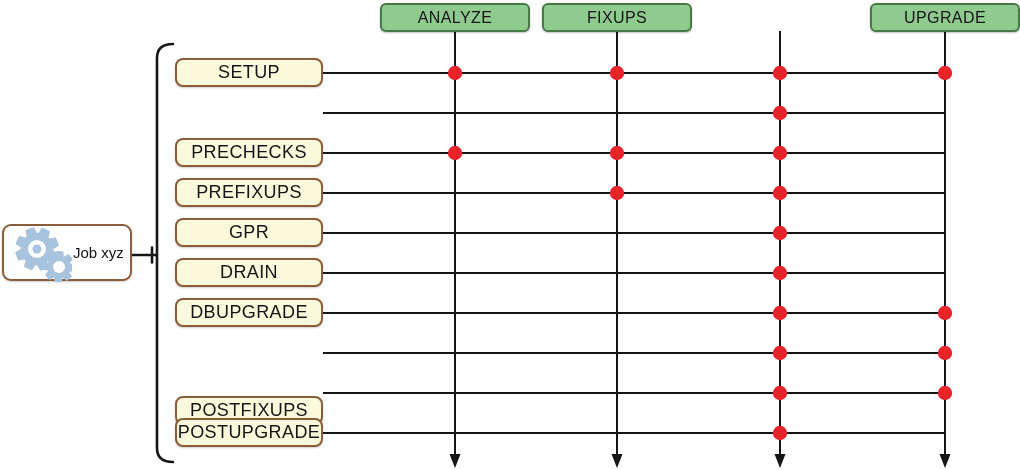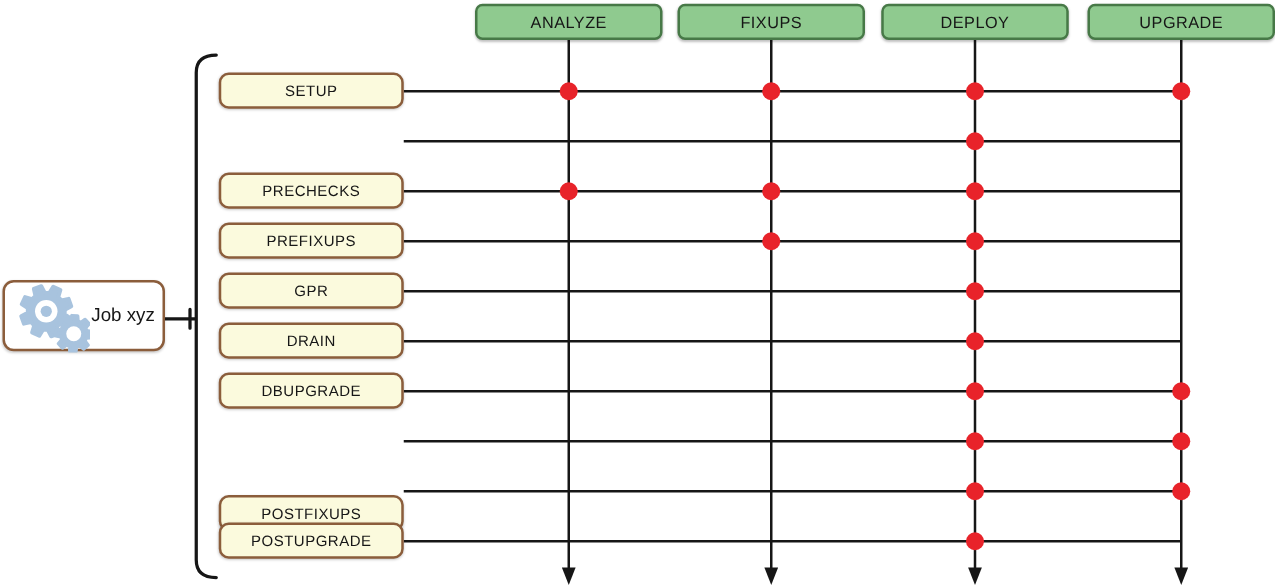--- a/index.html
+++ b/index.html
@@ -5,28 +5,28 @@
   html,body{margin:0;padding:0;background:#fff;}
   .stage{
     position:relative;width:1020px;height:470px;overflow:hidden;background:#fff;
     font-family:"Liberation Sans","DejaVu Sans",sans-serif;color:#161616;
   }
   #wires{position:absolute;left:0;top:0;}
   .cmd{
     position:absolute;top:3px;width:150px;height:29px;box-sizing:border-box;
     background:var(--command-fill,#8fca8f);border:2px solid var(--command-border,#477947);
     border-radius:6px;display:flex;align-items:center;justify-content:center;
-    font-size:13px;letter-spacing:.4px;box-shadow:0 1px 2px rgba(0,0,0,.25);
+    font-size:16px;letter-spacing:.4px;box-shadow:0 1px 2px rgba(0,0,0,.25);
   }
   .c0{left:380px}.c1{left:542px}.c2{left:705px}.c3{left:870px}
   .phase{
     position:absolute;left:175px;width:148px;height:29px;box-sizing:border-box;
     background:var(--phase-fill,#fbfadd);border:2px solid var(--phase-border,#8b5d3b);
     border-radius:8px;display:flex;align-items:center;justify-content:center;
-    font-size:12px;letter-spacing:.4px;box-shadow:0 1px 2px rgba(0,0,0,.2);
+    font-size:18px;letter-spacing:.4px;box-shadow:0 1px 2px rgba(0,0,0,.2);
   }
   .r0{top:58px}.r1{top:98px}.r2{top:138px}.r3{top:178px}.r4{top:218px}
   .r5{top:258px}.r6{top:298px}.r7{top:338px}.r8{top:396px}.r9{top:418px}
   .job{
     position:absolute;left:2px;top:224px;width:130px;height:57px;box-sizing:border-box;
     background:#fff;border:2px solid var(--job-border,#8b5d3b);border-radius:9px;
     display:flex;align-items:center;box-shadow:0 1px 2px rgba(0,0,0,.2);
   }
   .gears{flex:0 0 auto;width:66px;height:59px;margin-left:2px;}
   .job-label{font-size:15px;margin-left:1px;}
@@ -72,21 +72,20 @@
       <circle cx="945" cy="313" r="7.2" fill="#e8232a"></circle>
       <circle cx="780" cy="353" r="7.2" fill="#e8232a"></circle>
       <circle cx="945" cy="353" r="7.2" fill="#e8232a"></circle>
       <circle cx="780" cy="393" r="7.2" fill="#e8232a"></circle>
       <circle cx="945" cy="393" r="7.2" fill="#e8232a"></circle>
       <circle cx="780" cy="433" r="7.2" fill="#e8232a"></circle>
     </svg>
 
   <div class="cmd c0">ANALYZE</div>
   <div class="cmd c1">FIXUPS</div>
-  <div class="cmd c2">DEPLOY</div>
   <div class="cmd c3">UPGRADE</div>
 
   <div class="phase r0">SETUP</div>
   <div class="phase r2">PRECHECKS</div>
   <div class="phase r3">PREFIXUPS</div>
   <div class="phase r4">GPR</div>
   <div class="phase r5">DRAIN</div>
   <div class="phase r6">DBUPGRADE</div>
   <div class="phase r8">POSTFIXUPS</div>
   <div class="phase r9">POSTUPGRADE</div>

